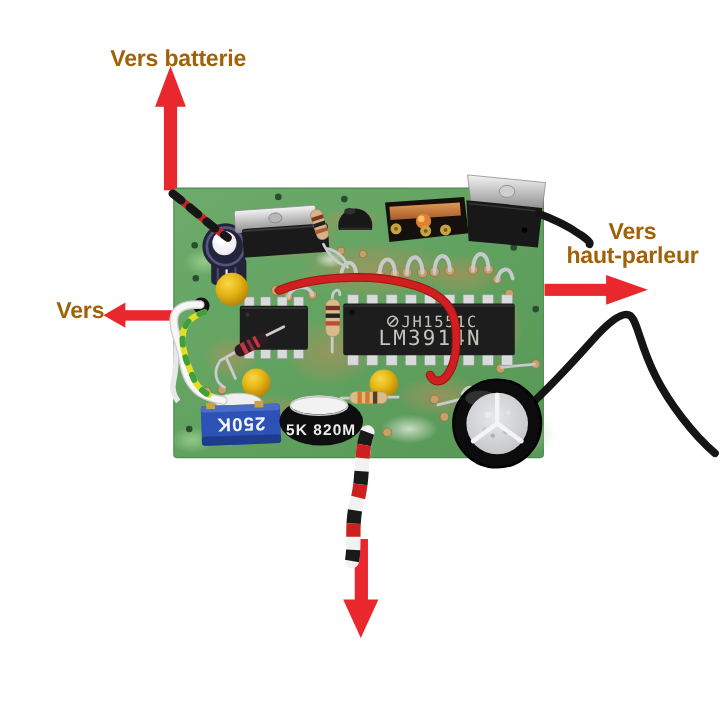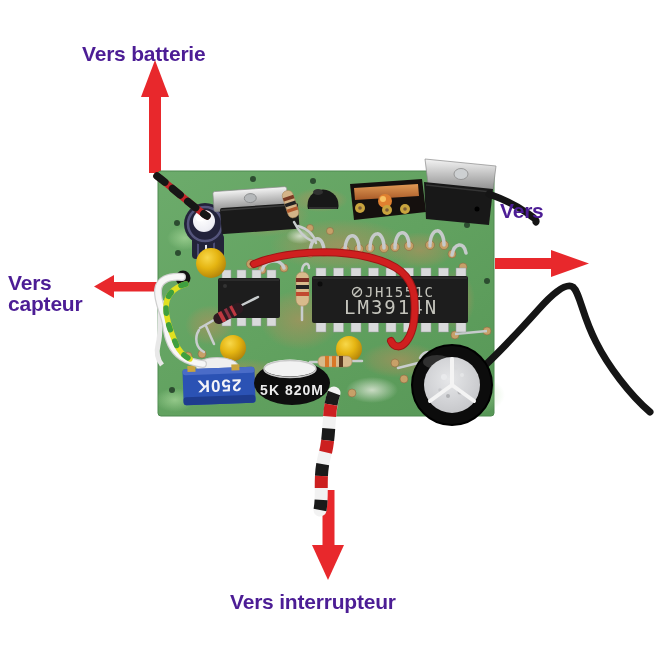--- a/index.html
+++ b/index.html
@@ -2,22 +2,22 @@
 <html><head>
 <meta charset="utf-8">
 <style>
   html,body{margin:0;padding:0;background:#ffffff;}
   .stage{
     position:relative;width:656px;height:656px;background:#ffffff;
     font-family:"Liberation Sans", sans-serif;overflow:hidden;
   }
   .stage svg{position:absolute;left:0;top:0;}
   .lbl{
-    position:absolute;font-weight:700;color:#4c1d95;
-    font-size:21px;line-height:21px;letter-spacing:-0.2px;
+    position:absolute;font-weight:700;color:#a16207;
+    font-size:21px;line-height:21px;text-align:center;letter-spacing:-0.2px;
   }
   .lbl span{display:block;}
   .lbl-battery{left:82px;top:43px;width:160px;}
   .lbl-speaker{left:500px;top:200px;width:150px;line-height:22px;}
   .lbl-sensor{left:8px;top:272px;width:130px;}
   .lbl-switch{left:230px;top:591px;width:200px;}
   .arrow{fill:#e8282c;}
   .pad{fill:#c7a068;stroke:#8a6a42;stroke-width:0.6;}
   .padc{fill:#7c5c38;}
   .hole{fill:#2c4c30;}
@@ -386,24 +386,21 @@
     <path d="M 334,393 C 327,412 331,436 324,458 C 319,478 323,494 320,510" fill="none" stroke="#cc2020" stroke-width="13" stroke-dasharray="12 24" stroke-dashoffset="24"></path>
   </g>
 </svg>
 
   <div class="lbl lbl-battery">
     <span>Vers batterie</span>
   </div>
 
   <div class="lbl lbl-speaker">
     <span>Vers</span>
+    <span>haut-parleur</span>
   </div>
 
   <div class="lbl lbl-sensor">
     <span>Vers</span>
-    <span>capteur</span>
   </div>
 
-  <div class="lbl lbl-switch">
-    <span>Vers interrupteur</span>
-  </div>
 
 </div>
 
 </body></html>

